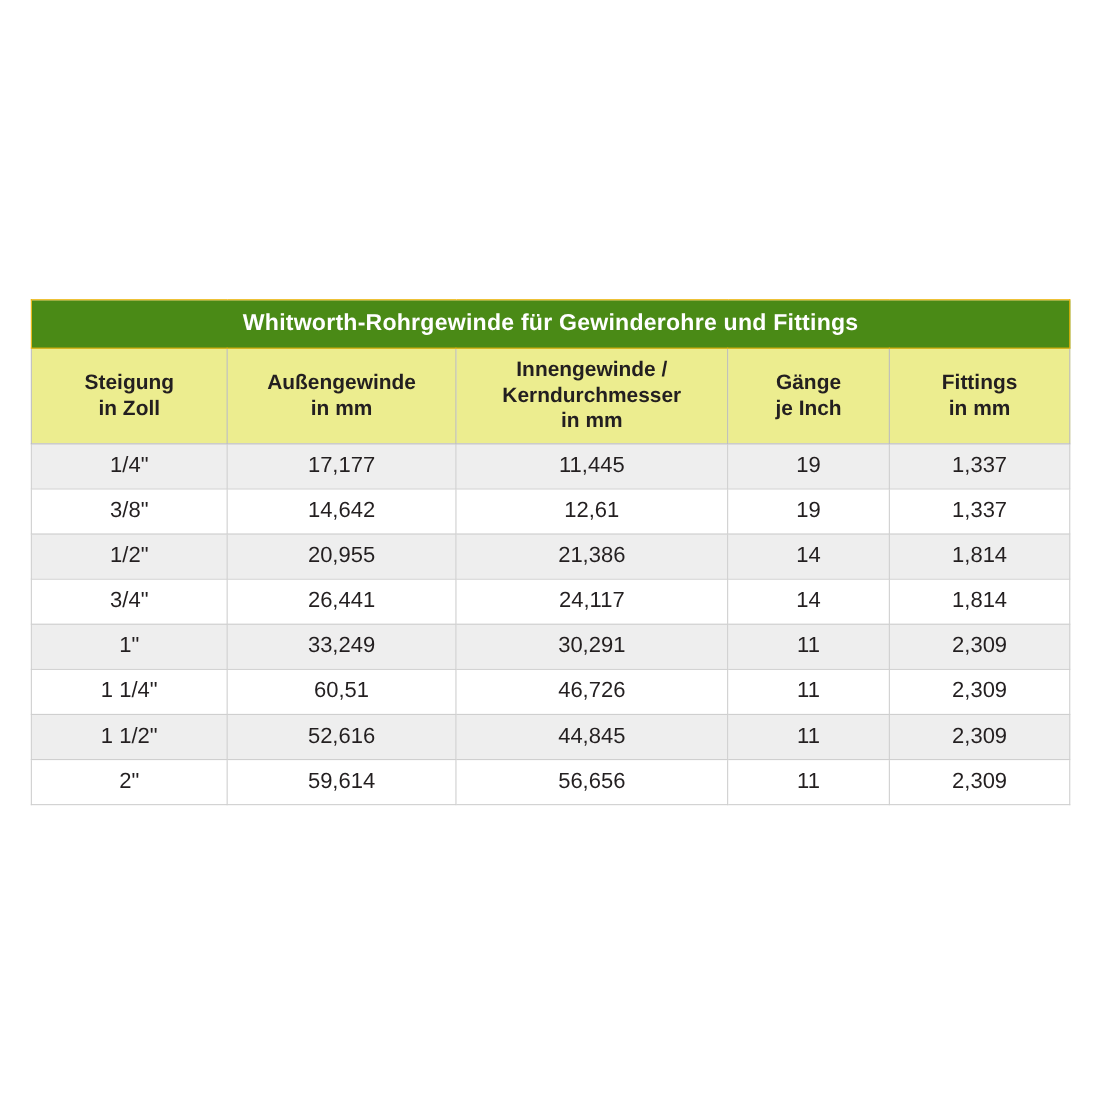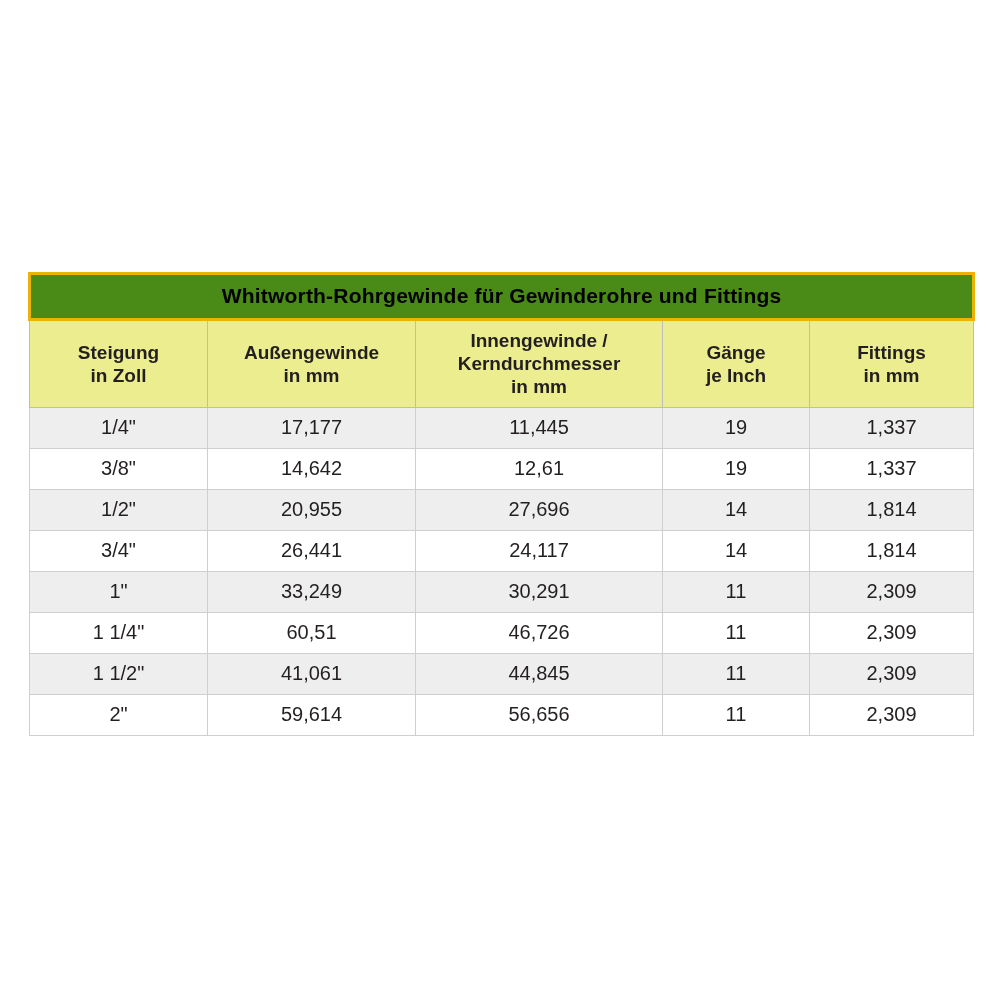--- a/index.html
+++ b/index.html
@@ -28,26 +28,26 @@
 
   table.spec {
     width: 944px;
     border-collapse: collapse;
     table-layout: fixed;
   }
 
   
   tr.title-row td {
     background: #4a8a16;
-    color: #000000;
+    color: #ffffff;
     font-size: 21px;
     font-weight: bold;
     text-align: center;
     padding: 9px 4px 10px 4px;
-    border: 3px solid #eab308;
+    border: 1px solid #eab308;
     letter-spacing: 0.2px;
   }
 
   
   tr.head-row th {
     background: #eced8f;
     color: #231f20;
     font-size: 19px;
     font-weight: bold;
     text-align: center;
@@ -136,21 +136,21 @@
         <tr class="body-row">
           <td class="col-thread">3/8"</td>
           <td>14,642</td>
           <td>12,61</td>
           <td>19</td>
           <td>1,337</td>
         </tr>
         <tr class="body-row alt">
           <td class="col-thread">1/2"</td>
           <td>20,955</td>
-          <td>27,696</td>
+          <td>21,386</td>
           <td>14</td>
           <td>1,814</td>
         </tr>
         <tr class="body-row">
           <td class="col-thread">3/4"</td>
           <td>26,441</td>
           <td>24,117</td>
           <td>14</td>
           <td>1,814</td>
         </tr>
@@ -163,21 +163,21 @@
         </tr>
         <tr class="body-row">
           <td class="col-thread">1 1/4"</td>
           <td>60,51</td>
           <td>46,726</td>
           <td>11</td>
           <td>2,309</td>
         </tr>
         <tr class="body-row alt">
           <td class="col-thread">1 1/2"</td>
-          <td>41,061</td>
+          <td>52,616</td>
           <td>44,845</td>
           <td>11</td>
           <td>2,309</td>
         </tr>
         <tr class="body-row">
           <td class="col-thread">2"</td>
           <td>59,614</td>
           <td>56,656</td>
           <td>11</td>
           <td>2,309</td>

